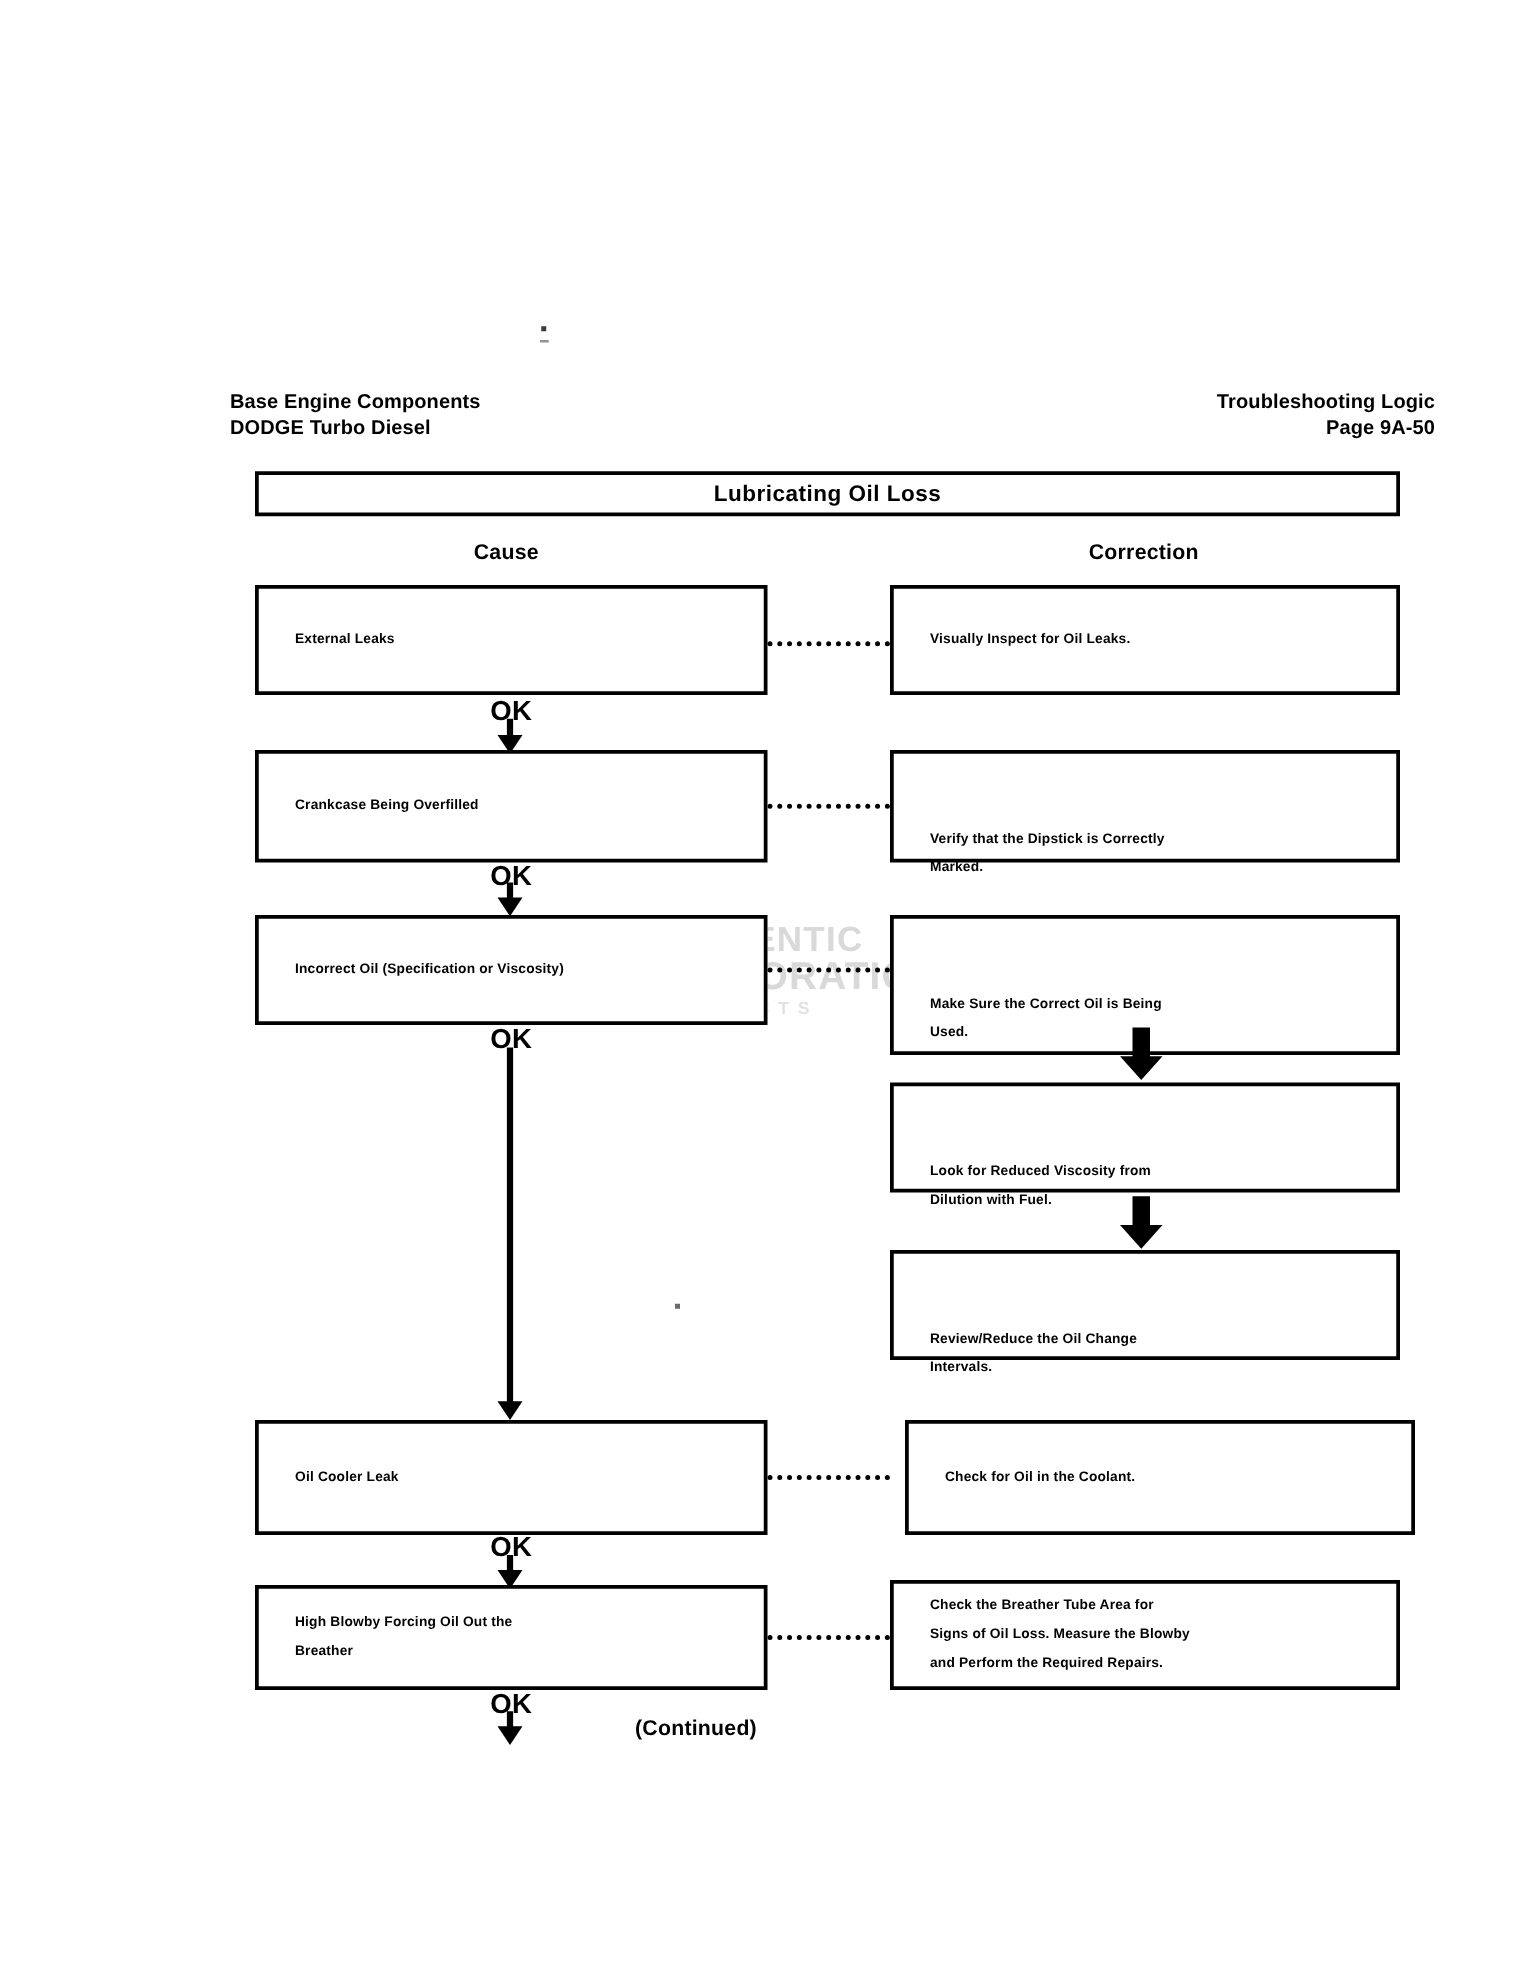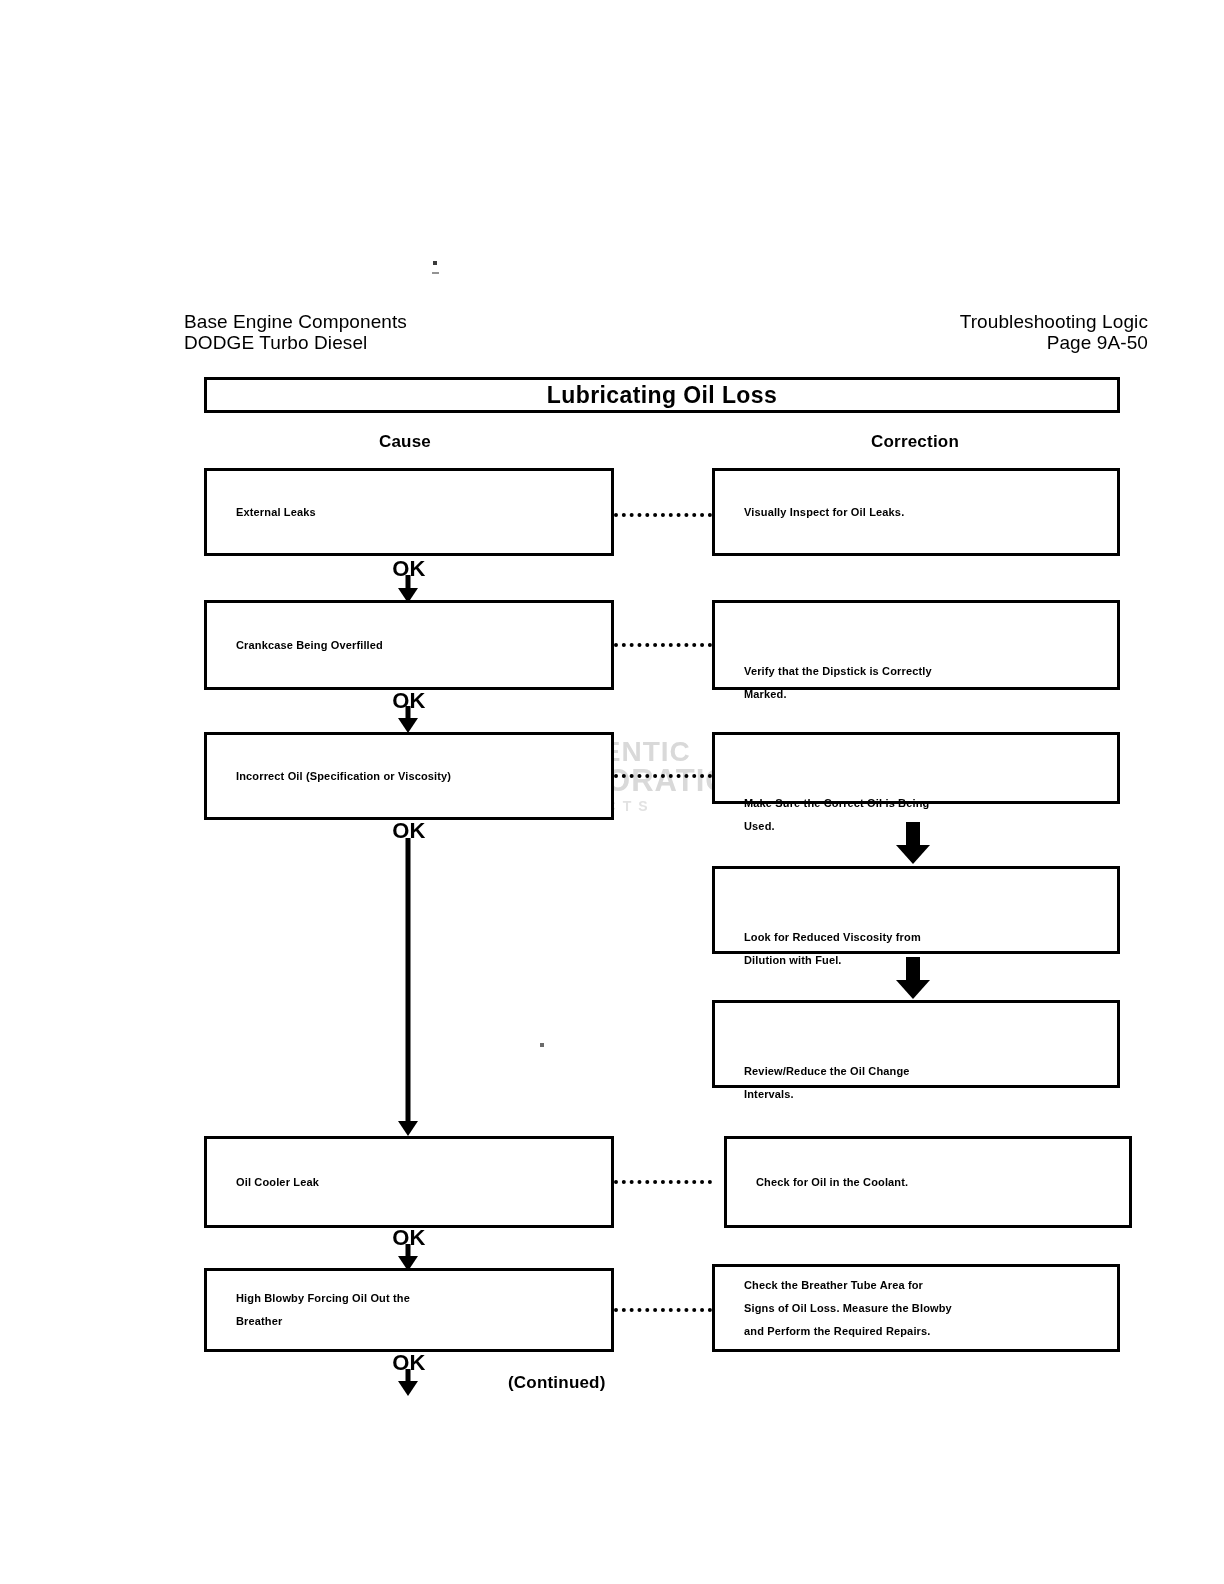--- a/index.html
+++ b/index.html
@@ -25,22 +25,22 @@
     position: absolute;
     background: #3a3a3a;
   }
   .artifact.dot  { left: 433px; top: 261px;  width: 4px; height: 4px; }
   .artifact.dash { left: 432px; top: 272px;  width: 7px; height: 2px; opacity: .55; }
   .artifact.dot2 { left: 540px; top: 1043px; width: 4px; height: 4px; opacity: .75; }
 
   
   .hdr {
     position: absolute;
-    font-size: 19px;
-    font-weight: 400;
+    font-size: 16px;
+    font-weight: 700;
     letter-spacing: .1px;
     line-height: 21px;
     white-space: pre-line;
   }
   .hdr-left  { left: 184px; top: 311px; text-align: left; }
   .hdr-right { right: 76px; top: 311px; text-align: right; }
 
   
   .title-box {
     position: absolute;
@@ -48,21 +48,21 @@
     top: 377px;
     width: 916px;
     height: 36px;
     border: 3px solid #000;
     box-sizing: border-box;
     display: flex;
     align-items: center;
     justify-content: center;
   }
   .title-box .title-text {
-    font-size: 23px;
+    font-size: 18px;
     font-weight: bold;
     letter-spacing: .4px;
   }
 
   
   .col-head {
     position: absolute;
     top: 432px;
     font-size: 17px;
     font-weight: bold;
@@ -256,21 +256,21 @@
   <div class="ok-label" style="left:386px; top:688px;">OK</div>
   <div class="arrow thin" style="left:396px; top:706px; width:24px; height:27px;">
     <div class="shaft"></div>
       <div class="head"></div>
   </div>
 
   <div class="fbox t-mid" style="left:204px; top:732px; width:410px; height:88px;">
     <div class="btext">Incorrect Oil (Specification or Viscosity)</div>
   </div>
   <div class="dotline" style="left:614px; top:774px; width:98px;"></div>
-  <div class="fbox t-upper" style="left:712px; top:732px; width:408px; height:72px;text-decoration:underline;">
+  <div class="fbox t-upper" style="left:712px; top:732px; width:408px; height:112px;text-decoration:underline;">
     <div class="btext">Make Sure the Correct Oil is Being
 Used.</div>
   </div>
   <div class="ok-label" style="left:386px; top:818px;">OK</div>
 
   <div class="arrow thin" style="left:396px; top:838px; width:24px; height:298px;">
     <div class="shaft"></div>
       <div class="head"></div>
   </div>
 

